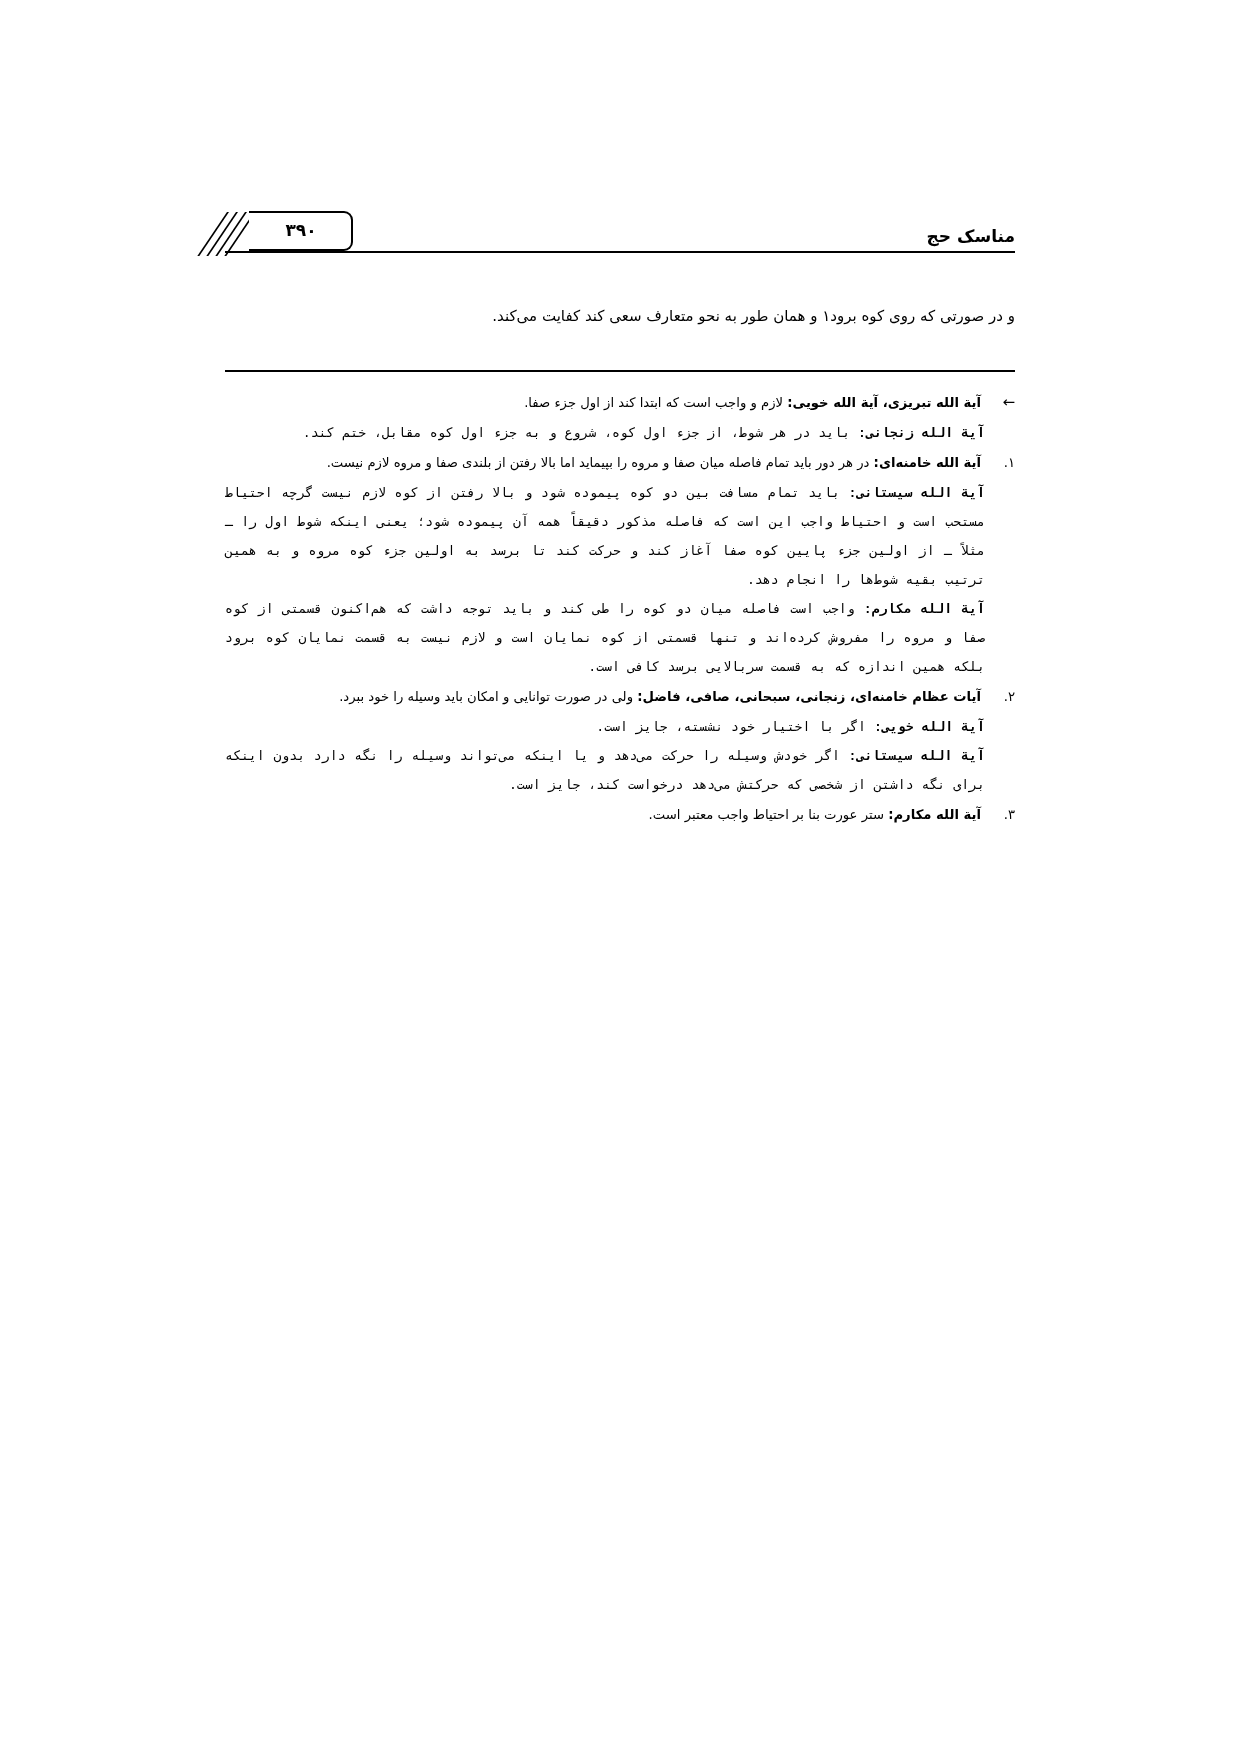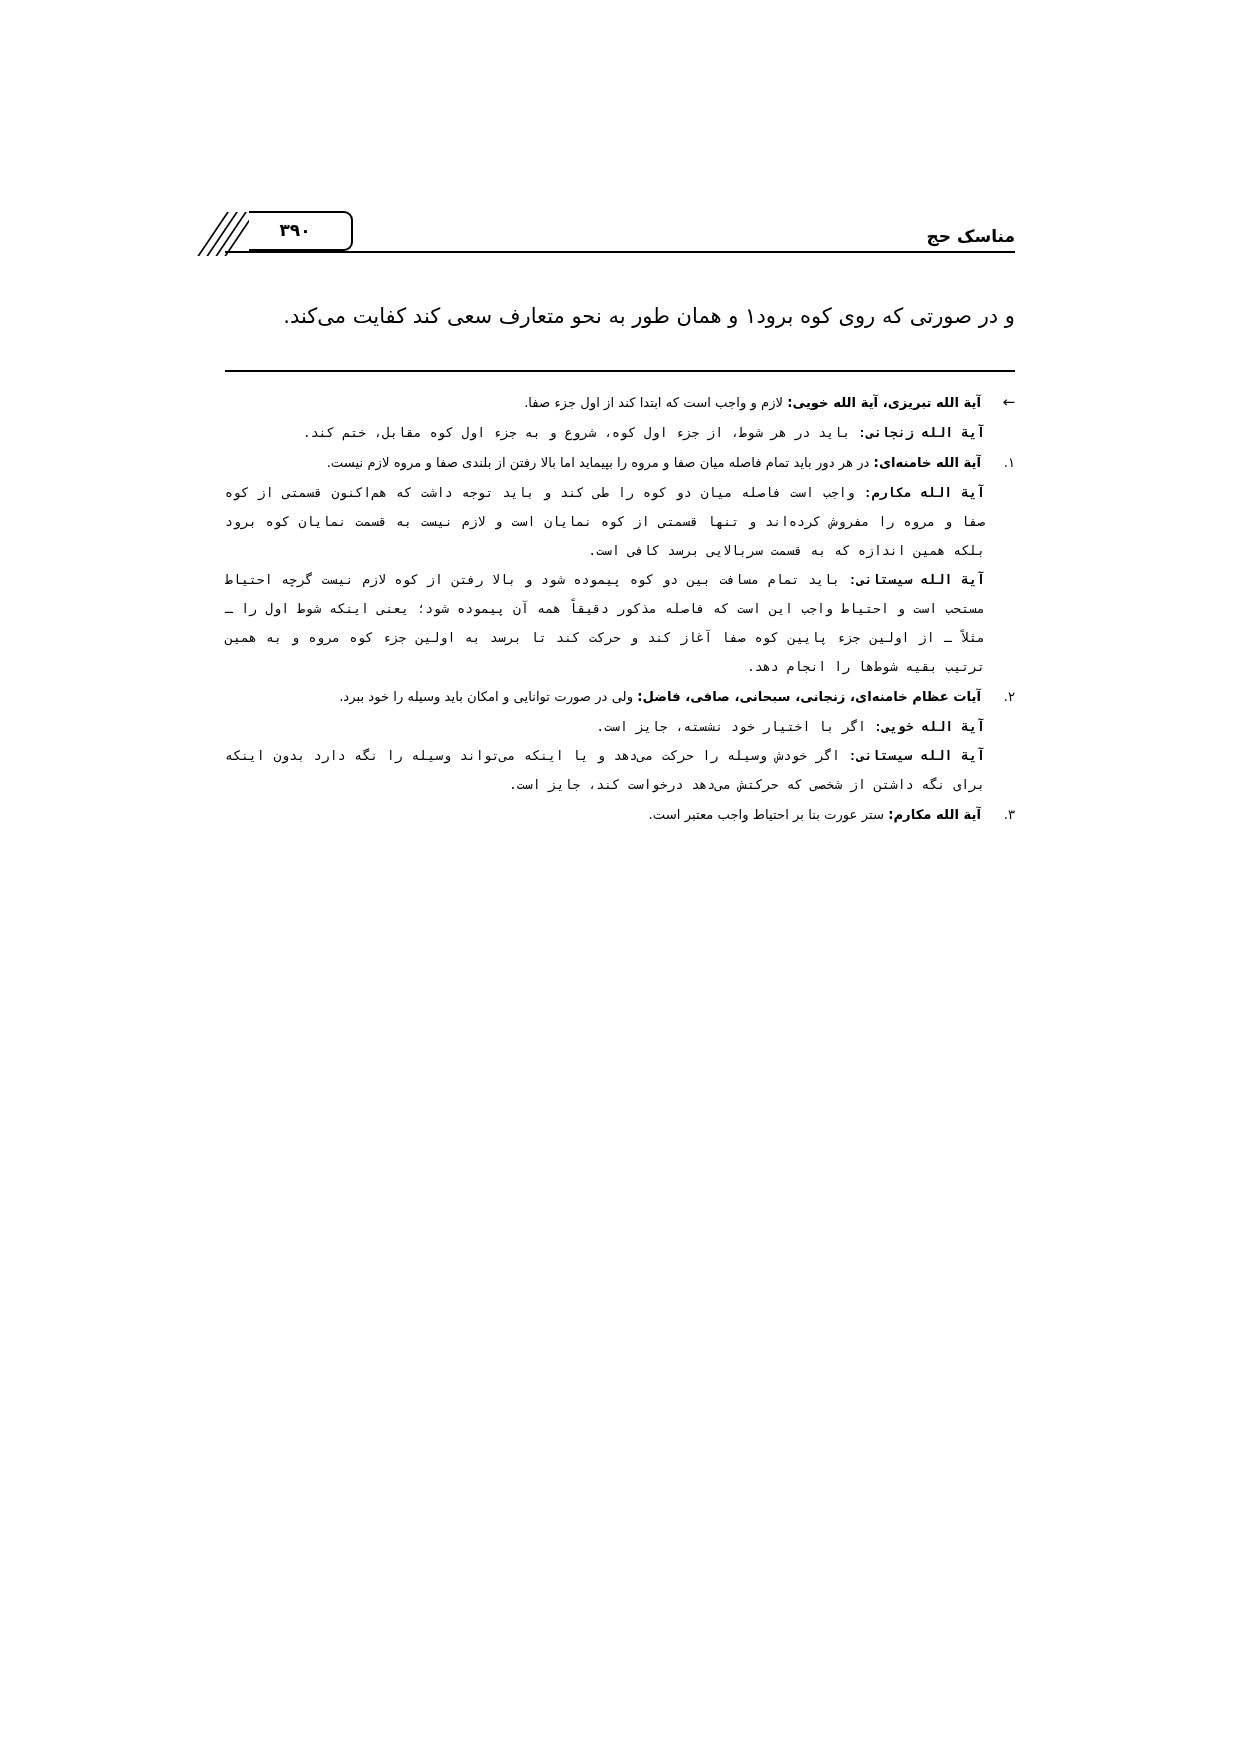--- a/index.html
+++ b/index.html
@@ -81,21 +81,21 @@
     border: 2px solid #000;
     border-left: none;
     border-top-right-radius: 9px;
     border-bottom-right-radius: 9px;
     border-bottom-left-radius: 0;
     background: #fff;
     box-sizing: border-box;
   }
   .page-tab .tab-num {
     position: absolute;
-    left: 20px;
+    left: 26px;
     top: 0;
     width: 100px;
     height: 38px;
     line-height: 38px;
     text-align: center;
     font-family: "DejaVu Sans", sans-serif;
     font-size: 17px;
     font-weight: 700;
     direction: rtl;
   }
@@ -120,21 +120,21 @@
   .page-tab .tab-ribs span:nth-child(3) { left: 20px; }
   .page-tab .tab-ribs span:nth-child(4) { left: 29px; }
 
   
   .body-block {
     margin-top: 26px;
   }
   p.para {
     margin: 0 0 4px 0;
     font-family: "DejaVu Sans", sans-serif;
-    font-size: 21px;
+    font-size: 15px;
     line-height: 47px;
     text-align: justify;
     text-justify: inter-word;
     direction: rtl;
     text-indent: 0;
   }
   p.para.first { text-indent: 0; }
 
   
   .fn-rule {
@@ -230,24 +230,24 @@
         <span class="fn-lead">آیة الله زنجانی:</span><span> باید در هر شوط، از جزء اول کوه، شروع و به جزء اول کوه مقابل، ختم کند.</span>
       </div>
 
       <div class="fn-item">
         <div class="fn-marker">۱.</div>
         <div class="fn-body">
           <span class="fn-lead">آیة الله خامنه‌ای:</span><span> در هر دور باید تمام فاصله میان صفا و مروه را بپیماید اما بالا رفتن از بلندی صفا و مروه لازم نیست.</span>
         </div>
       </div>
       <div class="fn-sub">
+        <span class="fn-lead">آیة الله سیستانی:</span><span> باید تمام مسافت بین دو کوه پیموده شود و بالا رفتن از کوه لازم نیست گرچه احتیاط مستحب است و احتیاط واجب این است که فاصله مذکور دقیقاً همه آن پیموده شود؛ یعنی اینکه شوط اول را ـ مثلاً ـ از اولین جزء پایین کوه صفا آغاز کند و حرکت کند تا برسد به اولین جزء کوه مروه و به همین ترتیب بقیه شوط‌ها را انجام دهد.</span>
+      </div>
+      <div class="fn-sub">
         <span class="fn-lead">آیة الله مکارم:</span><span> واجب است فاصله میان دو کوه را طی کند و باید توجه داشت که هم‌اکنون قسمتی از کوه صفا و مروه را مفروش کرده‌اند و تنها قسمتی از کوه نمایان است و لازم نیست به قسمت نمایان کوه برود بلکه همین اندازه که به قسمت سربالایی برسد کافی است.</span>
-      </div>
-      <div class="fn-sub">
-        <span class="fn-lead">آیة الله سیستانی:</span><span> باید تمام مسافت بین دو کوه پیموده شود و بالا رفتن از کوه لازم نیست گرچه احتیاط مستحب است و احتیاط واجب این است که فاصله مذکور دقیقاً همه آن پیموده شود؛ یعنی اینکه شوط اول را ـ مثلاً ـ از اولین جزء پایین کوه صفا آغاز کند و حرکت کند تا برسد به اولین جزء کوه مروه و به همین ترتیب بقیه شوط‌ها را انجام دهد.</span>
       </div>
 
       <div class="fn-item">
         <div class="fn-marker">۲.</div>
         <div class="fn-body">
           <span class="fn-lead">آیات عظام خامنه‌ای، زنجانی، سبحانی، صافی، فاضل:</span><span> ولی در صورت توانایی و امکان باید وسیله را خود ببرد.</span>
         </div>
       </div>
       <div class="fn-sub">
         <span class="fn-lead">آیة الله خویی:</span><span> اگر با اختیار خود نشسته، جایز است.</span>

